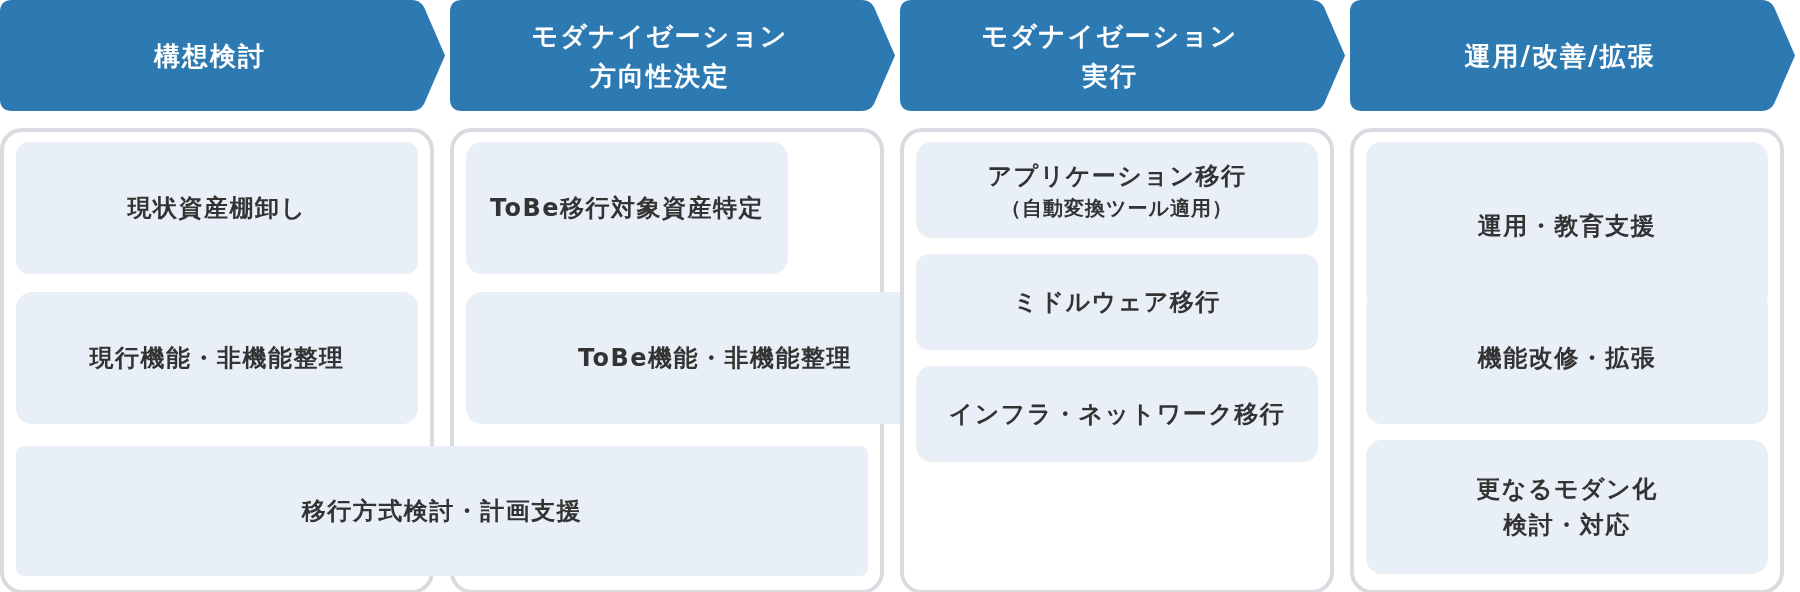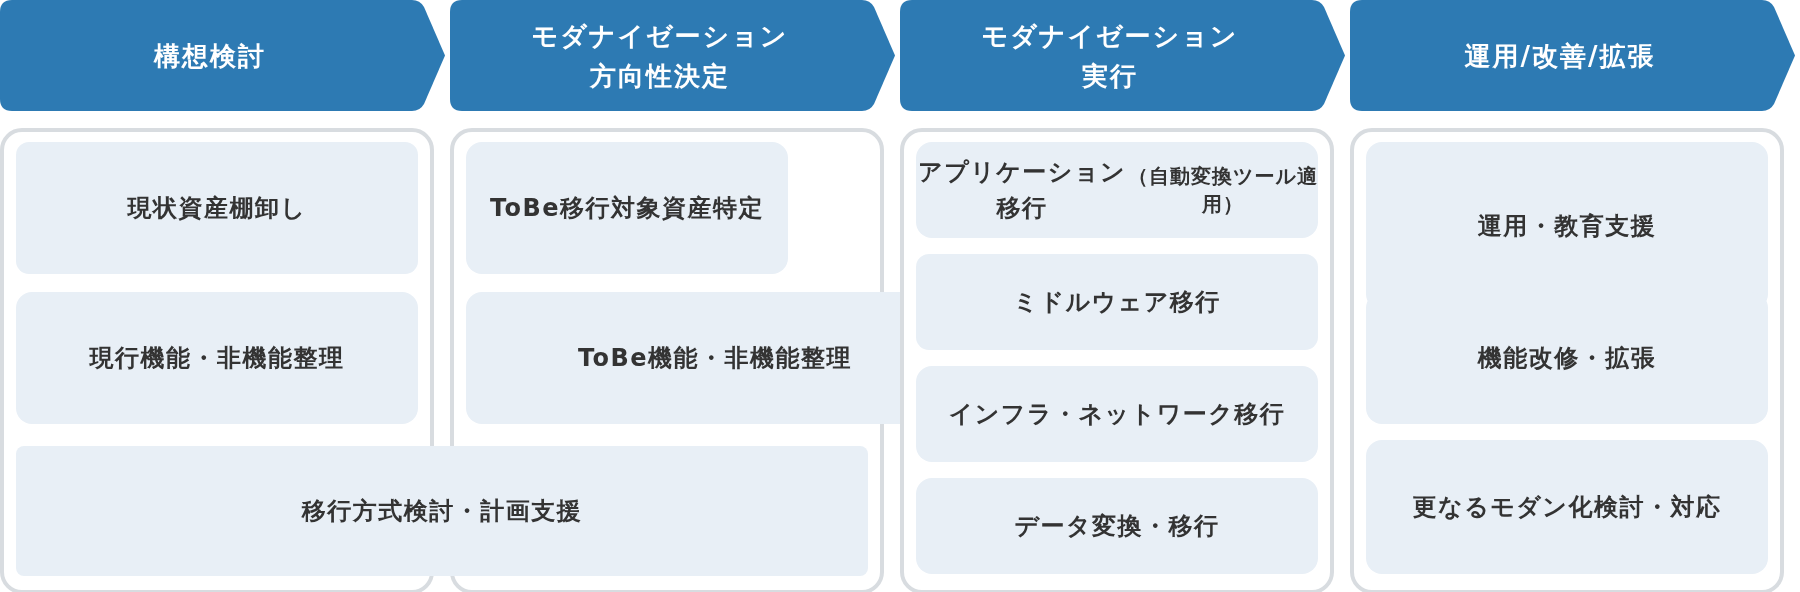--- a/index.html
+++ b/index.html
@@ -52,21 +52,21 @@
       border: 4px solid #d8dce0;
       border-radius: 22px;
       background: #ffffff;
       box-sizing: content-box;
     }
     .item {
       position: absolute;
       background: #e8eff6;
       border-radius: 16px;
       display: flex;
-      flex-direction: row;
+      flex-direction: column;
       align-items: center;
       justify-content: center;
       text-align: center;
       color: #333333;
       font-weight: bold;
       font-size: 24px;
       letter-spacing: 1.5px;
       line-height: 36px;
     }
     .item .sub {
@@ -159,23 +159,20 @@
   <div class="item" style="left:12px; top:10px; width:402px; height:96px;">
     <span>アプリケーション移行</span>
     <span class="sub">（自動変換ツール適用）</span>
   </div>
   <div class="item" style="left:12px; top:122px; width:402px; height:96px;border-radius:13px;">
     <span>ミドルウェア移行</span>
   </div>
   <div class="item" style="left:12px; top:234px; width:402px; height:96px;">
     <span>インフラ・ネットワーク移行</span>
   </div>
-  <div class="item" style="left:12px; top:346px; width:402px; height:96px;">
-    <span>データ変換・移行</span>
-  </div>
 </div>
 
 <div class="panel" style="left:1350px;">
   <div class="item" style="left:12px; top:10px; width:402px; height:168px;justify-content:center;">
     <span>運用・教育支援</span>
   </div>
   <div class="item" style="left:12px; top:308px; width:402px; height:134px;">
     <span>更なるモダン化</span>
     <span>検討・対応</span>
   </div>

